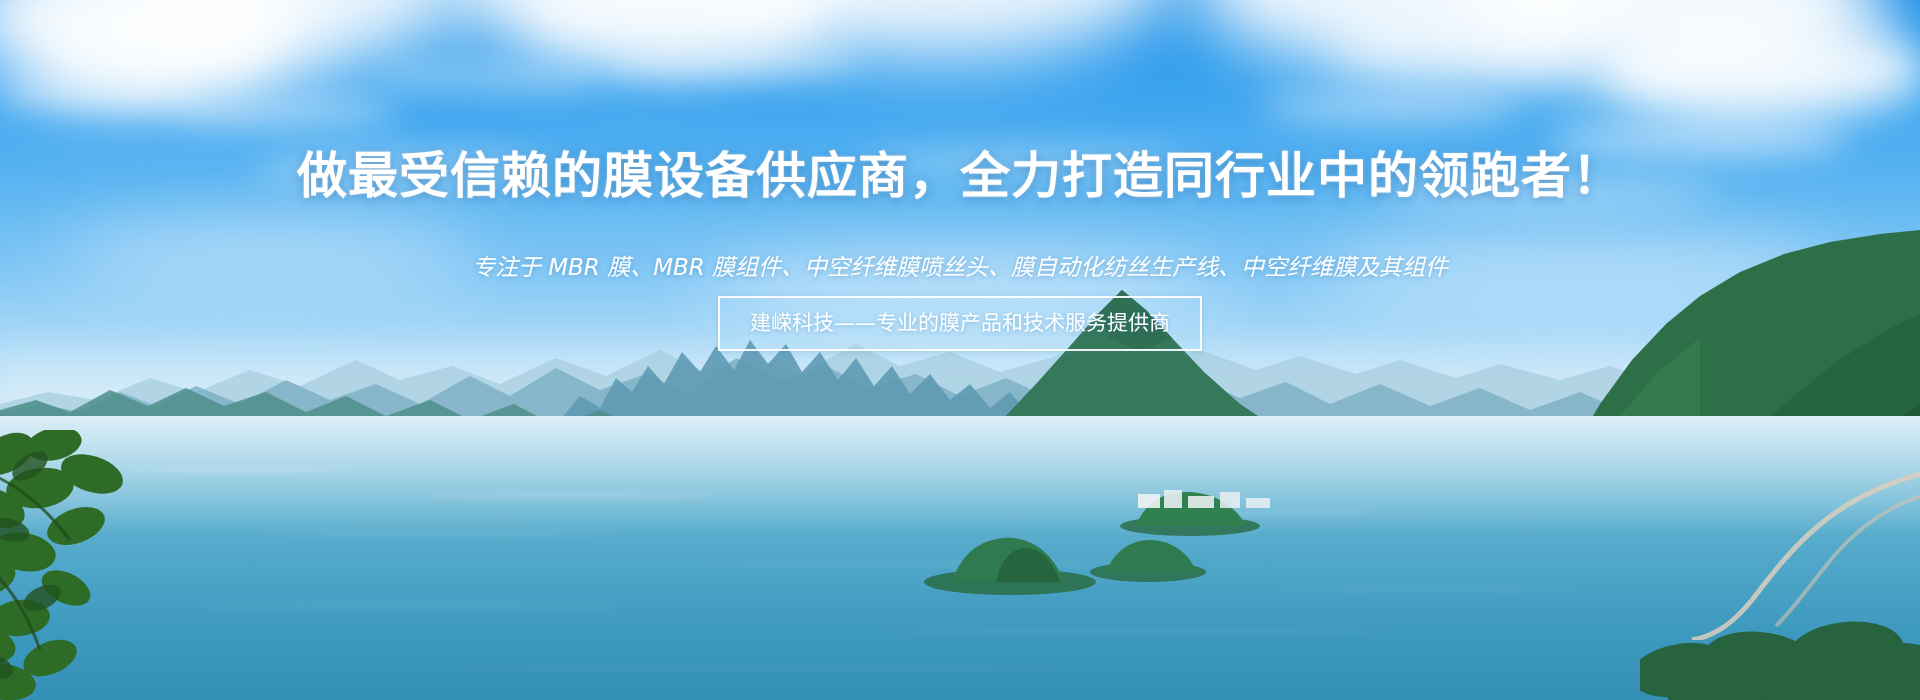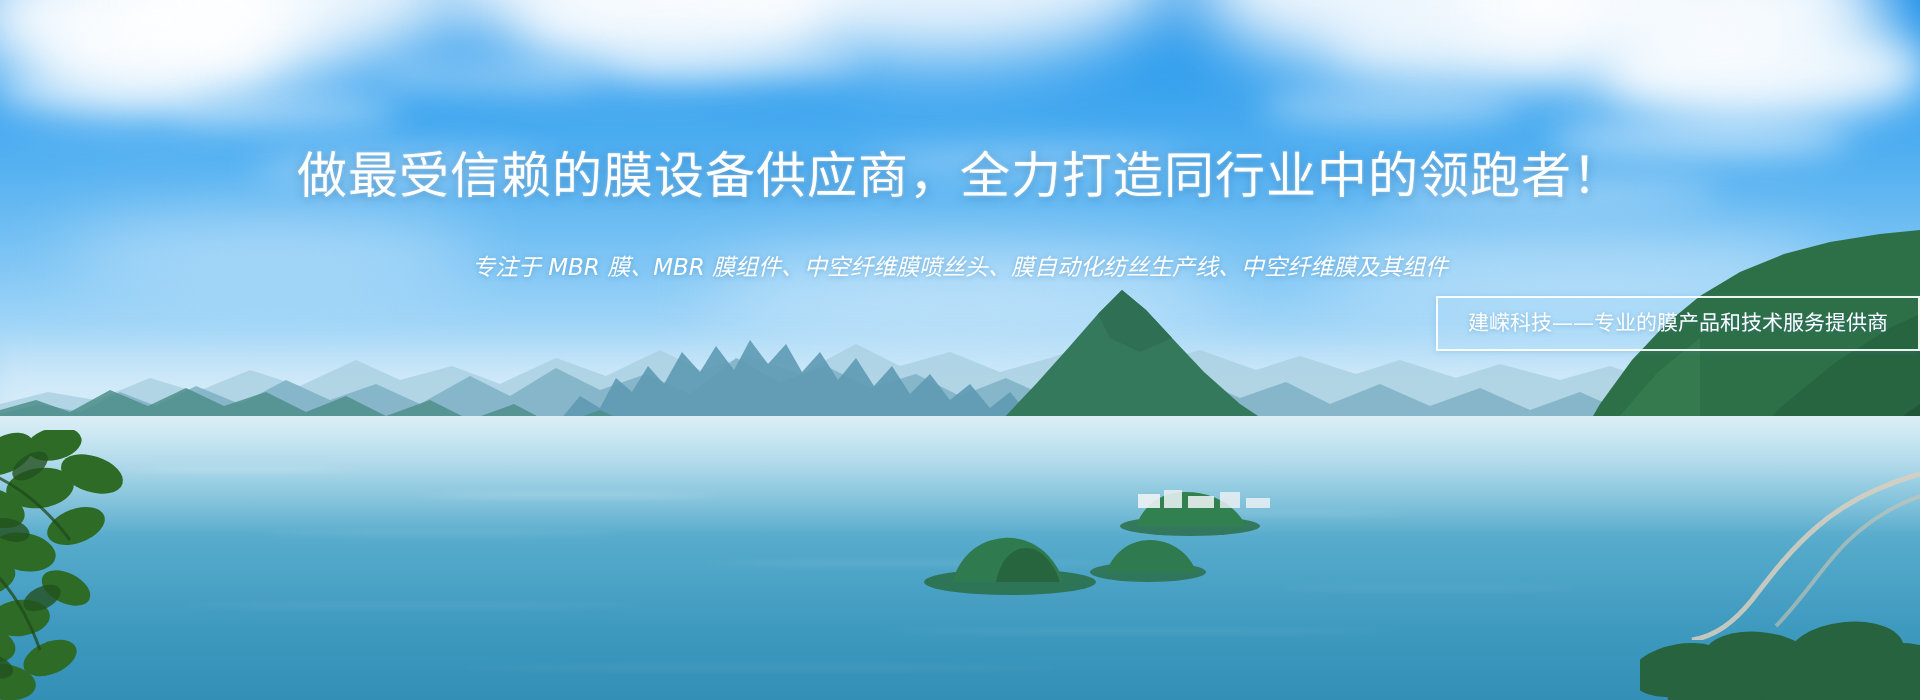--- a/index.html
+++ b/index.html
@@ -58,21 +58,21 @@
   }
   .ripple{position:absolute;background:rgba(255,255,255,.30);border-radius:50%;filter:blur(3px);height:3px;}
 
   
   .overlay{position:absolute;left:0;top:0;width:1920px;height:700px;}
 
   .headline{
     position:absolute;left:0;top:112px;width:1920px;
     text-align:center;
     font-family:"DejaVu Sans","Liberation Sans",sans-serif;
-    font-weight:400;
+    font-weight:700;
     font-size:50px;
     line-height:60px;
     letter-spacing:1px;
     color:#ffffff;
     text-shadow:0 2px 10px rgba(40,110,170,.55),0 0 3px rgba(255,255,255,.5);
     white-space:nowrap;
   }
 
   .subhead{
     position:absolute;left:0;top:228px;width:1920px;
@@ -82,21 +82,21 @@
     font-size:23px;
     line-height:32px;
     color:#ffffff;
     text-shadow:0 1px 5px rgba(50,120,175,.45);
     white-space:nowrap;
     font-style:italic;
   }
 
   .tagwrap{
     position:absolute;left:0;top:296px;width:1920px;
-    display:flex;justify-content:flex-end;
+    display:flex;justify-content:center;
   }
   .tagbox{
     border:2px solid rgba(255,255,255,.92);
     padding:12px 30px 13px;
     font-family:"DejaVu Sans","Liberation Sans",sans-serif;
     font-size:21px;line-height:26px;
     color:#ffffff;
     white-space:nowrap;
     text-shadow:0 1px 4px rgba(50,120,175,.4);
     box-shadow:0 1px 6px rgba(70,140,190,.25);

